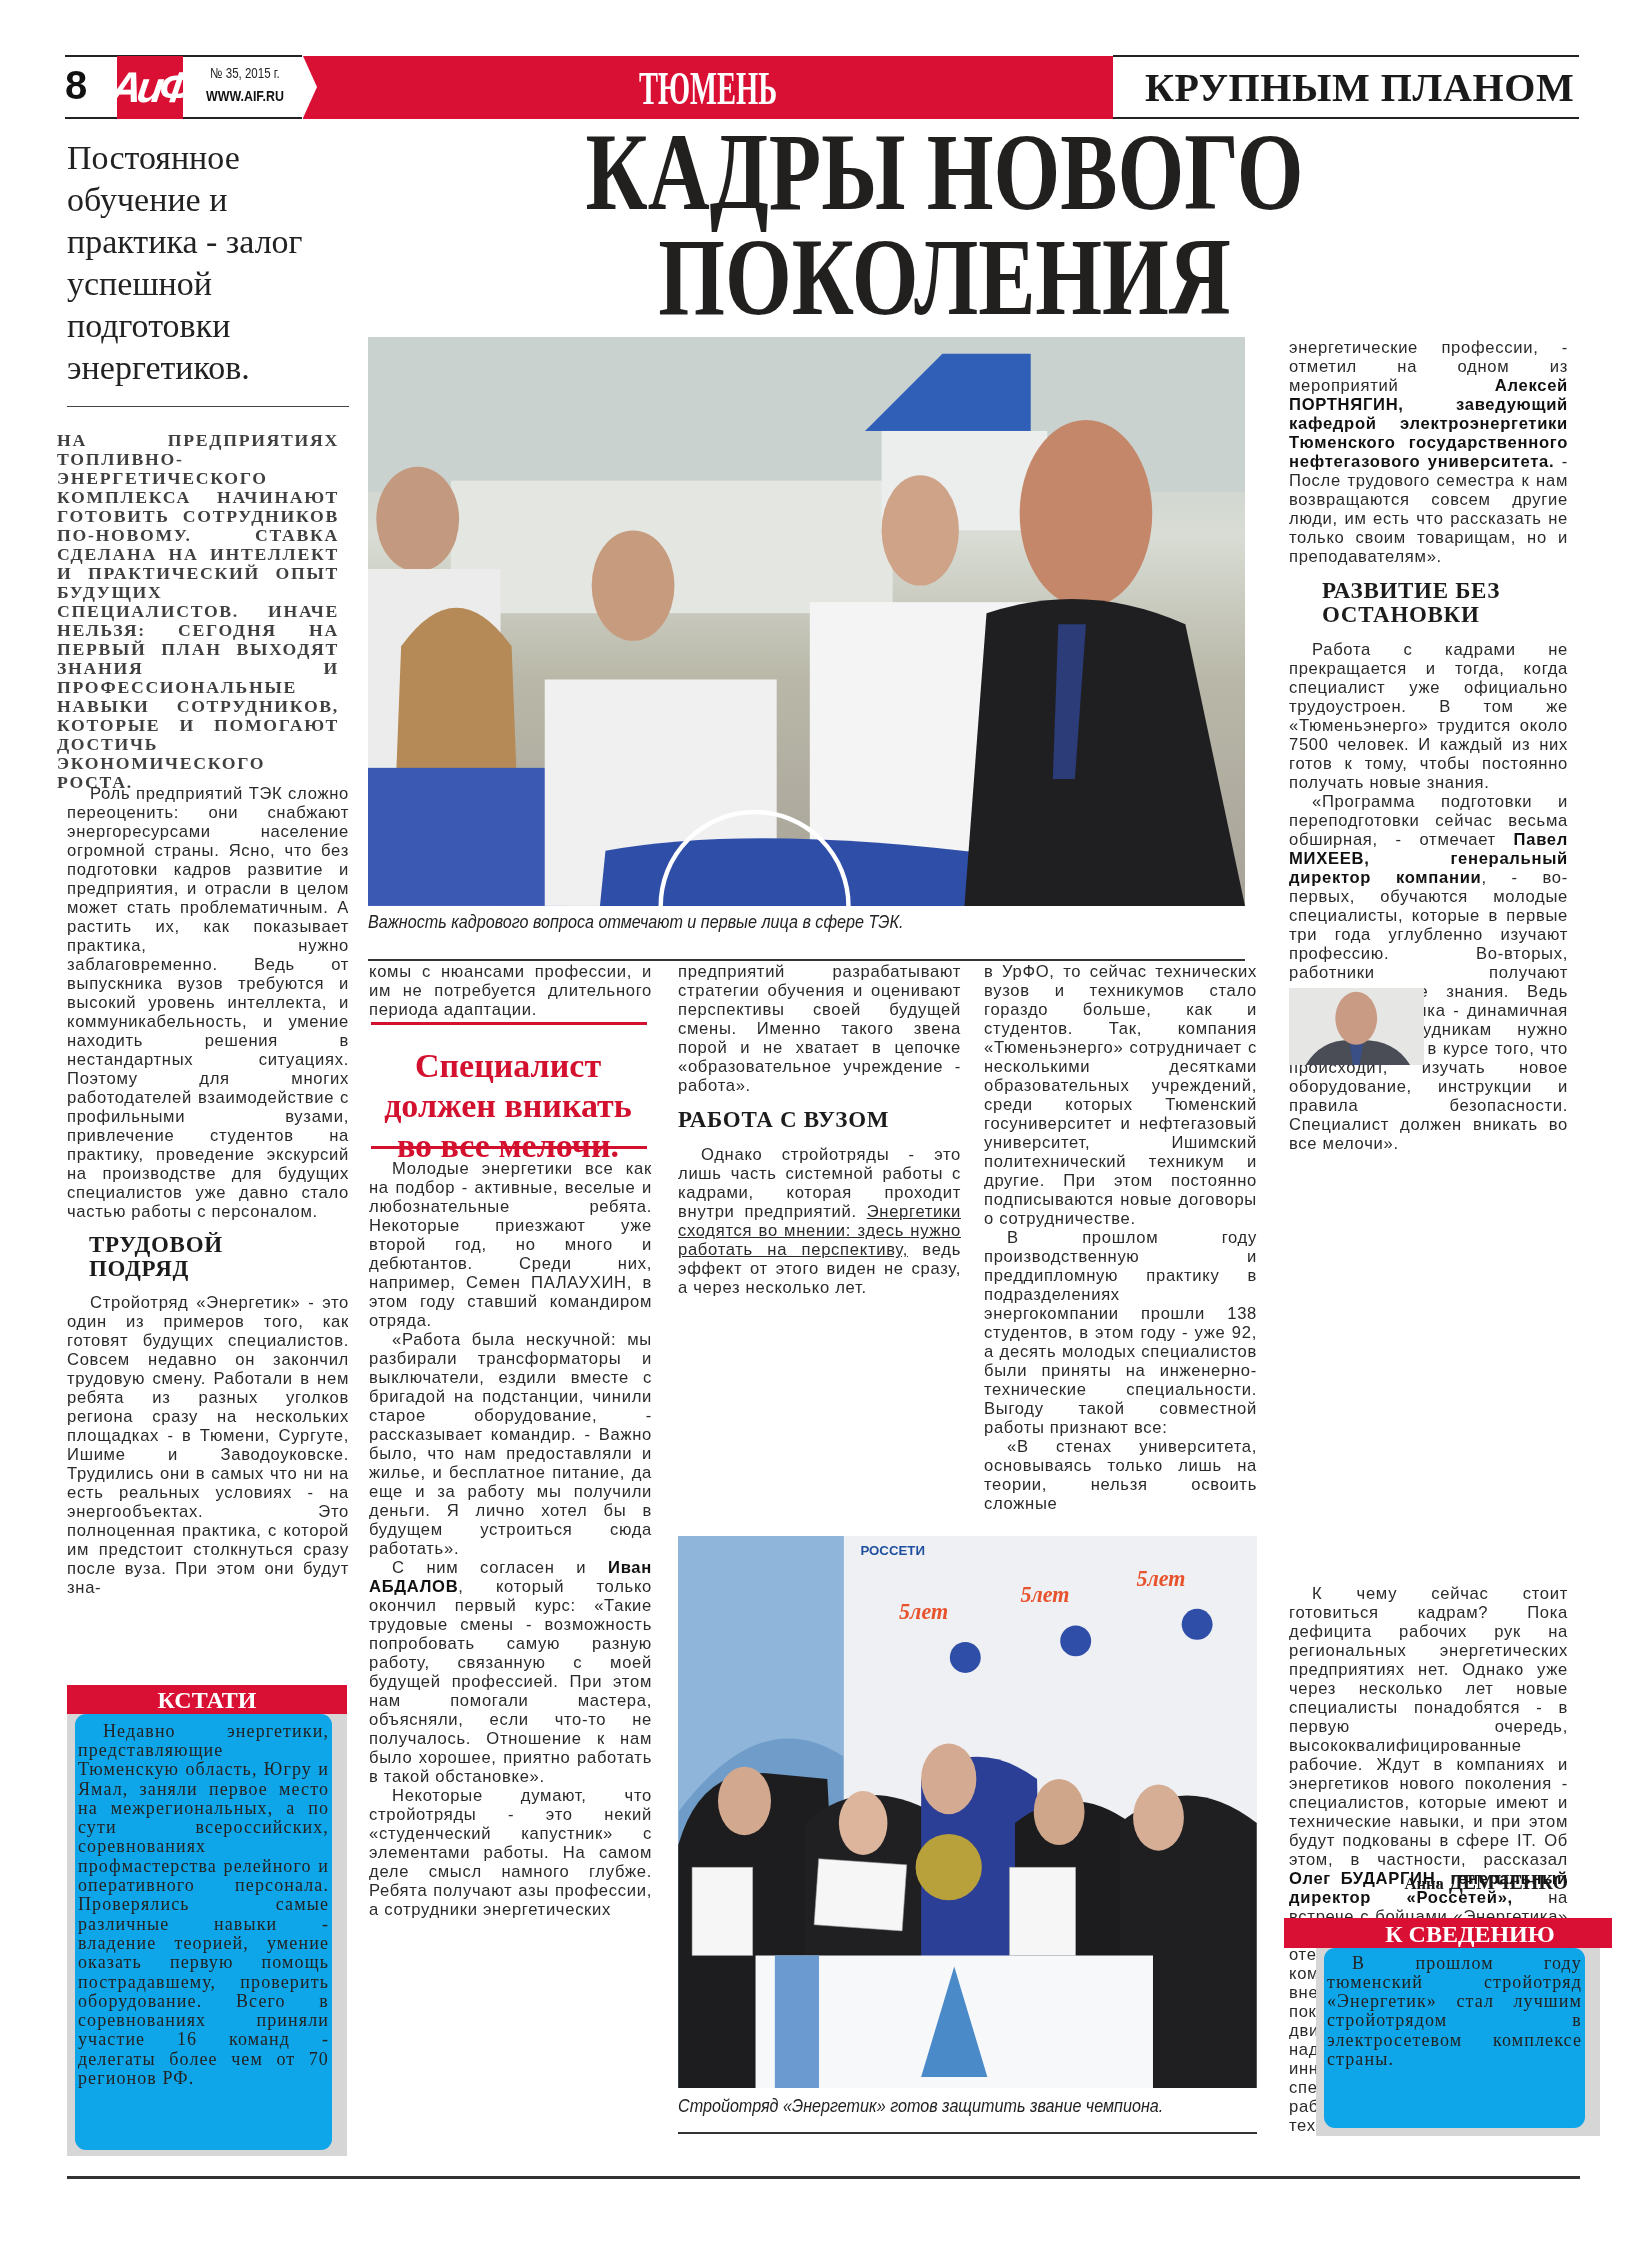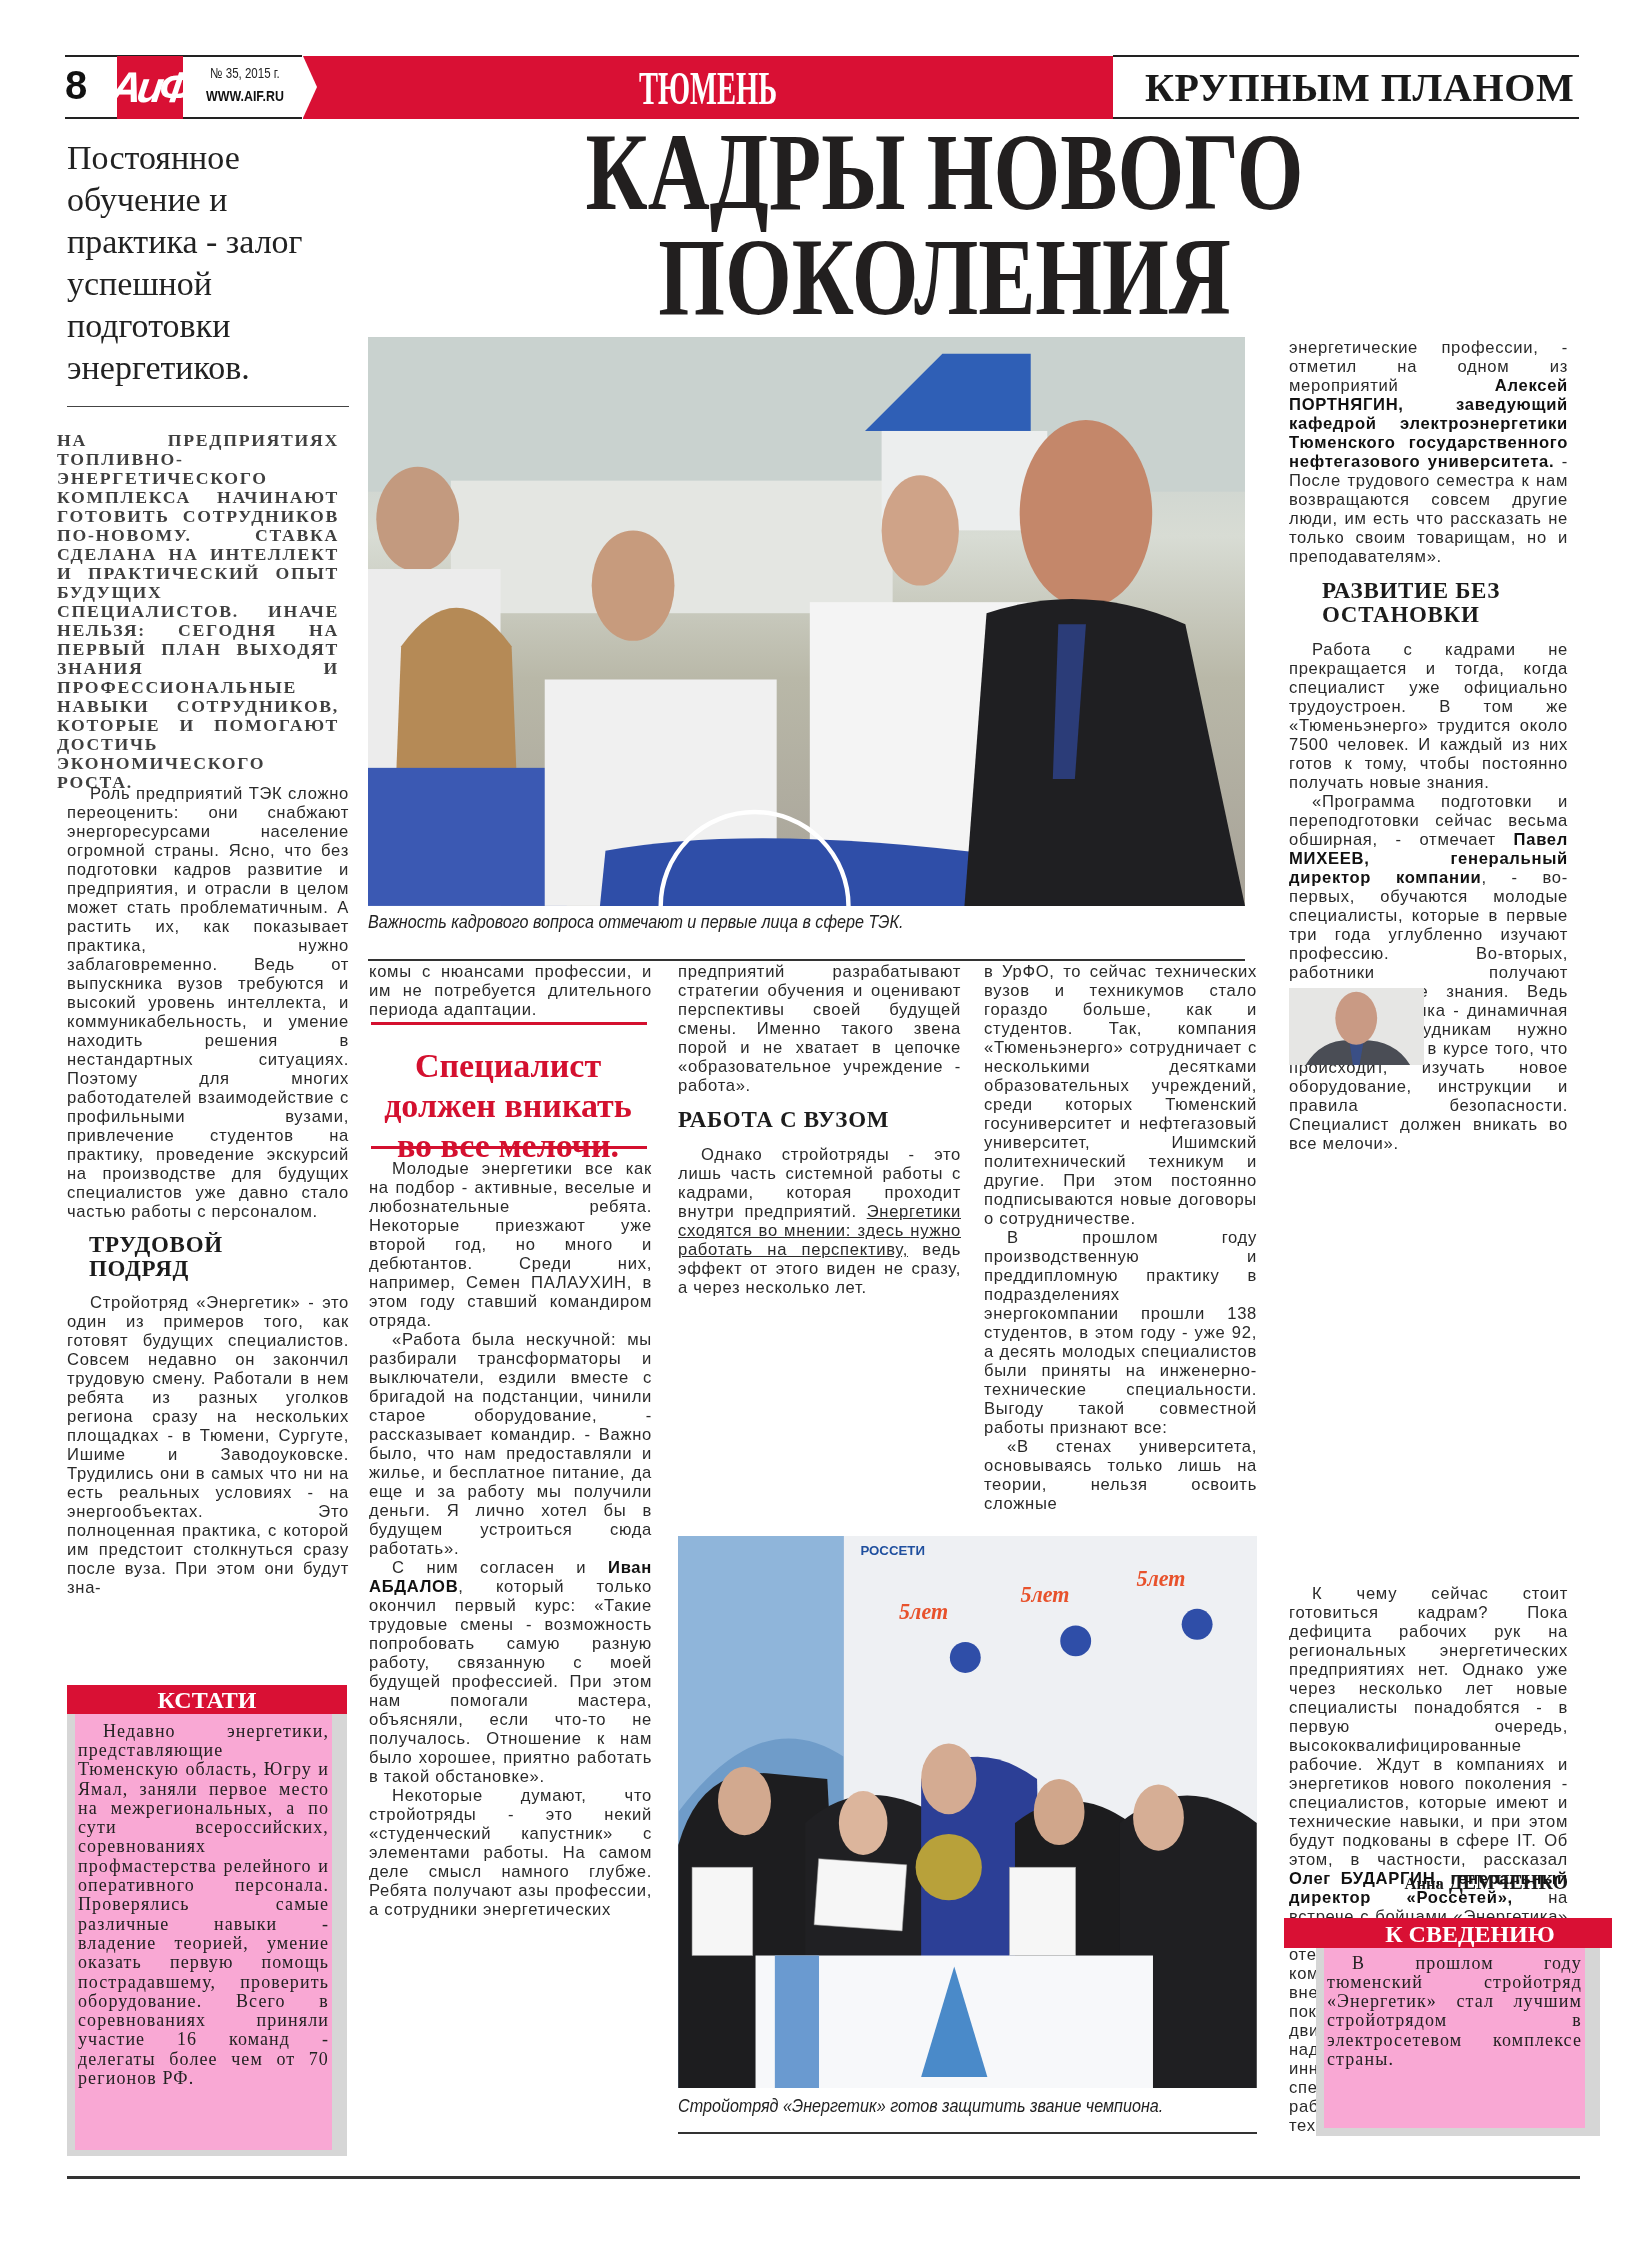--- a/index.html
+++ b/index.html
@@ -23,21 +23,21 @@
   .intro { left:57px; top:431px; width:282px; font:bold 17.7px "Liberation Serif", serif; line-height:19px; letter-spacing:1.7px; text-align:justify; color:#404040; }
   .body { font:16.6px "Liberation Sans", sans-serif; line-height:19px; text-align:justify; color:#2a2a2a; letter-spacing:0.7px; }
   .body p { margin:0; text-indent:23px; }
   .body p.noind { text-indent:0; }
   .body b { color:#111; }
   .sub { text-align:left; font:bold 23px "Liberation Serif", serif; line-height:24px; color:#1c1c1c; margin:0; }
   .photo { overflow:hidden; }
   .caption { font:italic 19px "Liberation Sans", sans-serif; color:#222; transform:scaleX(.85); transform-origin:left; white-space:nowrap; }
   .box-head { background:#d91034; color:#fff; text-align:center; font:bold 24px "Liberation Serif", serif; }
   .box-frame { background:#d6d6d6; }
-  .box-inner { background:#f9a8d4; font:18px "Liberation Serif", serif; line-height:19.3px; text-align:justify; letter-spacing:1.1px; color:#222; }
+  .box-inner { background:#0ea5e9; font:18px "Liberation Serif", serif; line-height:19.3px; text-align:justify; letter-spacing:1.1px; color:#222;border-radius:11px; }
   .box-inner p { margin:0; text-indent:25px; }
   .pull { text-align:center; color:#d4102f; font:bold 34px "Liberation Serif", serif; line-height:40px; }
   .red-rule { height:2.8px; background:#d4102f; }
   .rule { background:#333; }
   .underline { text-decoration:underline; }
 </style>
 </head>
 <body>
 
 <div class="hdr-line" style="left:65px;top:55px;width:237px;height:2.2px;"></div>

